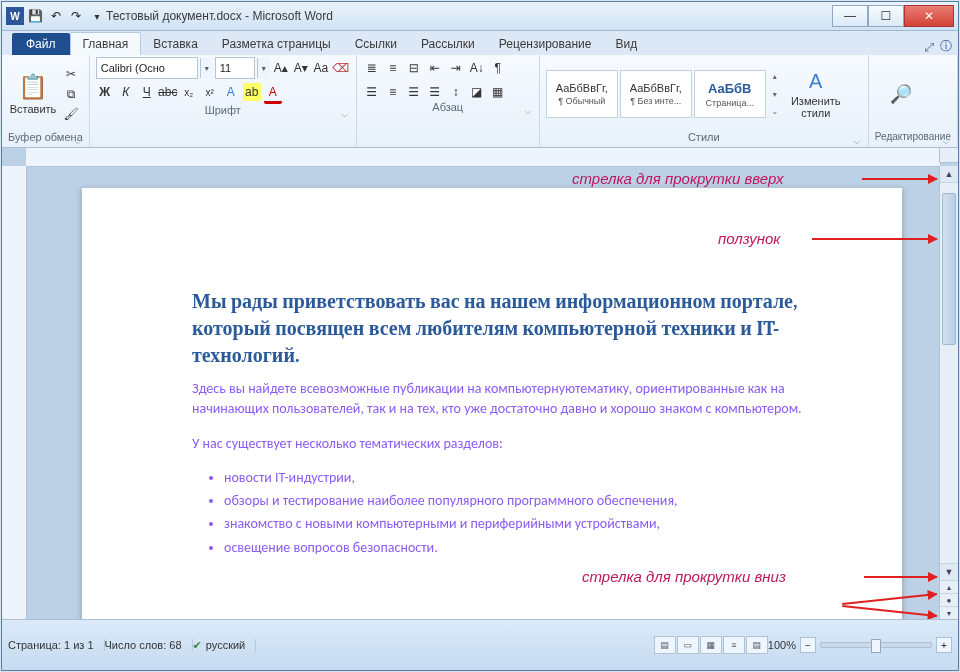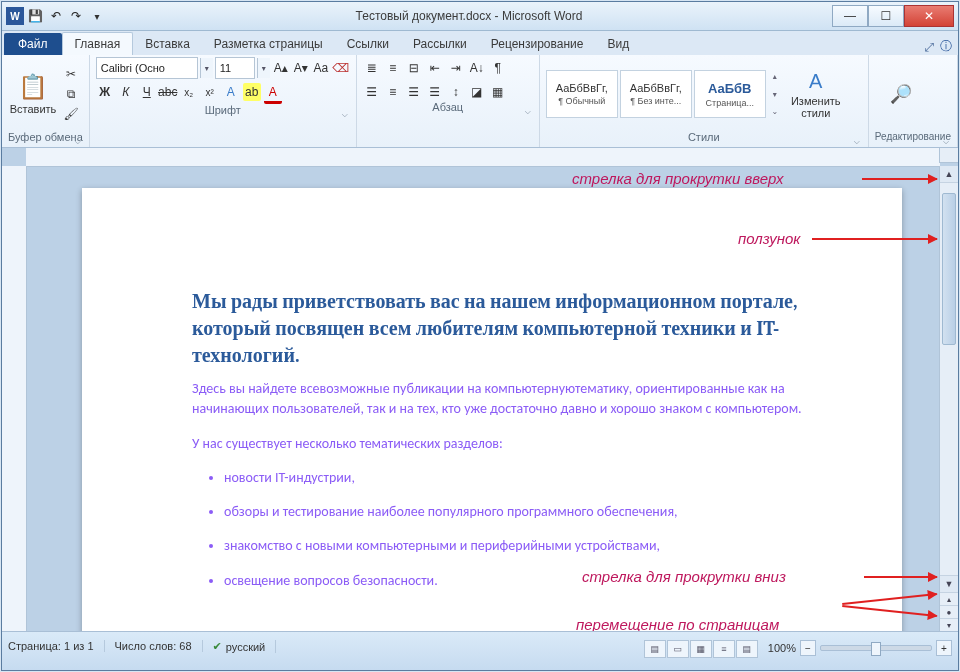--- a/index.html
+++ b/index.html
@@ -1,27 +1,27 @@
 <!DOCTYPE html>
 <html><head>
 <meta charset="utf-8">
 <style>
 html,body{margin:0;padding:0;font-family:"Segoe UI",Tahoma,sans-serif;font-size:12px;background:#d6e5f3;width:960px;height:672px;overflow:hidden;color:#222}
 .window{width:956px;height:668px;margin:1px;border:1px solid #5a7ca0;background:#fff;display:flex;flex-direction:column;position:relative}
 .titlebar{height:28px;background:linear-gradient(#eaf3fb,#cfe2f3);display:flex;align-items:center;padding:0 4px;border-bottom:1px solid #9fb9d1}
 .titlebar .qat{display:flex;align-items:center;gap:4px}
 .qat-icon{width:16px;height:16px;display:flex;align-items:center;justify-content:center;border-radius:2px}
 .word-icon{background:#2b579a;color:#fff;font-size:10px;font-weight:bold;width:18px;height:18px;display:flex;align-items:center;justify-content:center}
-.title-text{flex:1;text-align:center;font-size:12px;color:#3b3b3b}
+.title-text{flex:1;font-size:12px;color:#3b3b3b}
 .winbtns{display:flex;gap:0}
 .winbtn{width:34px;height:20px;border:1px solid #8fa9c3;background:linear-gradient(#f7fbff,#dbeaf7);display:flex;align-items:center;justify-content:center;font-size:12px;color:#333}
 .winbtn.close{background:linear-gradient(#e97c72,#d34336);border-color:#a33;color:#fff;width:48px}
 
 .tabrow{height:24px;background:#dce8f5;display:flex;align-items:flex-end;padding-left:0}
-.file-tab{background:#1e4e8e;color:#fff;padding:4px 14px;font-size:12px;border-radius:2px 2px 0 0;margin-left:2px}
+.file-tab{background:#1e4e8e;color:#fff;padding:4px 14px;font-size:12px;border-radius:2px 2px 0 0;margin-left:10px}
 .rtab{padding:4px 12px;font-size:12px;color:#3b3b3b;cursor:default}
 .rtab.active{background:#f4f9fe;border:1px solid #b5c9dd;border-bottom:none;border-radius:2px 2px 0 0}
 .tab-spacer{flex:1}
 .tabicons{display:flex;align-items:center;gap:6px;padding-right:6px}
 .tabicons span{color:#4a6a9a;font-size:12px}
 
 .ribbon{height:92px;background:linear-gradient(#f6faff,#e8f1fa);border-bottom:1px solid #a9bfd6;display:flex}
 .group{border-right:1px solid #cdd9e6;padding:2px 6px 0 6px;display:flex;flex-direction:column;position:relative}
 .group-body{flex:1;display:flex;align-items:center;gap:4px}
 .group-label{height:16px;text-align:center;font-size:11px;color:#5a6a7a;position:relative}
@@ -44,31 +44,31 @@
 .stylegal .more span{font-size:8px;color:#667;text-align:center}
 
 .docarea{flex:1;background:#bcd1e6;position:relative;display:flex;overflow:hidden}
 .hruler{position:absolute;top:0;left:24px;right:18px;height:18px;background:#eef4fb;border-bottom:1px solid #b0c4d8}
 .vruler{position:absolute;top:18px;left:0;width:24px;bottom:0;background:#eef4fb;border-right:1px solid #b0c4d8}
 .page{position:absolute;top:40px;left:80px;width:820px;height:700px;background:#fff;box-shadow:0 2px 6px rgba(0,0,0,.3);padding:100px 80px 40px 110px;box-sizing:border-box}
 .page h2{color:#2b5a9a;font-family:Cambria,Georgia,serif;font-size:20px;font-weight:bold;line-height:1.35;margin:0 0 10px 0}
 .page .body{font-family:Calibri,sans-serif;font-size:14px;color:#8b5cf6;line-height:1.45}
 .page .para{margin:0 0 14px 0}
 .page ul{margin:4px 0 0 32px;padding:0}
-.page li{margin:14px 0;font-family:Calibri,sans-serif;font-size:14px}
+.page li{margin:3px 0;font-family:Calibri,sans-serif;font-size:14px}
 
 .vscroll{position:absolute;top:18px;right:0;width:18px;bottom:0;background:#e6eef7;border-left:1px solid #b0c4d8;display:flex;flex-direction:column}
 .sarrow{height:16px;background:#dfe9f4;display:flex;align-items:center;justify-content:center;font-size:9px;color:#445;border-bottom:1px solid #c5d3e2}
 .sarrow.bot{border-bottom:none;border-top:1px solid #c5d3e2}
 .strack{flex:1;position:relative}
 .sthumb{position:absolute;left:2px;right:2px;top:10px;height:150px;background:linear-gradient(90deg,#d2e1f0,#b9cfe6);border:1px solid #9fb9d1;border-radius:2px}
 .navbtn{height:12px;display:flex;align-items:center;justify-content:center;font-size:8px;color:#445;border-top:1px solid #c5d3e2}
 .splitbox{position:absolute;top:0;right:0;width:18px;height:14px;background:#e6eef7;border-left:1px solid #b0c4d8;border-bottom:1px solid #b0c4d8;z-index:2}
 
-.statusbar{height:22px;background:linear-gradient(#daeaf8,#c6dbf0);border-top:1px solid #a9bfd6;display:flex;align-items:flex-start;font-size:11px;color:#333;padding:8px 6px;gap:10px}
+.statusbar{height:22px;background:linear-gradient(#daeaf8,#c6dbf0);border-top:1px solid #a9bfd6;display:flex;align-items:center;font-size:11px;color:#333;padding:14px 6px;}
 .status-seg{display:flex;align-items:center;gap:4px;border-right:1px solid #b5c9dd;padding-right:10px}
 .status-spacer{flex:1}
 .viewbtns{display:flex;gap:1px}
 .vbtn{width:20px;height:16px;border:1px solid #b0c4d8;background:#eef5fc;display:flex;align-items:center;justify-content:center;font-size:9px;color:#556}
 .zoom{display:flex;align-items:center;gap:4px}
 .zslider{width:110px;height:4px;background:#cdd9e6;border:1px solid #a9bfd6;position:relative;border-radius:2px}
 .zslider .zt{position:absolute;top:-4px;left:50%;width:8px;height:12px;background:#eef5fc;border:1px solid #8fa9c3;transform:translateX(-50%)}
 .zbtn{width:14px;height:14px;border:1px solid #a9bfd6;background:#eef5fc;display:flex;align-items:center;justify-content:center;font-size:10px}
 
 .annot{position:absolute;color:#be185d;font-style:italic;font-weight:normal;font-size:15px;z-index:5;white-space:nowrap}
@@ -254,21 +254,21 @@
       </div>
       <div class="sarrow bot">▼</div>
       <div class="navbtn">▴</div>
       <div class="navbtn">●</div>
       <div class="navbtn">▾</div>
     </div>
 
     <div class="annot" style="top:22px;left:570px">стрелка для прокрутки вверх</div>
     <div class="arrow" style="top:30px;left:860px;width:75px"></div>
 
-    <div class="annot" style="top:82px;left:736px">ползунок</div>
+    <div class="annot" style="top:82px;left:716px">ползунок</div>
     <div class="arrow" style="top:90px;left:810px;width:125px"></div>
 
     <div class="annot" style="top:420px;left:580px">стрелка для прокрутки вниз</div>
     <div class="arrow" style="top:428px;left:862px;width:73px"></div>
 
     <div class="annot" style="top:468px;left:574px">перемещение по страницам</div>
     <div class="arrow" style="top:450px;left:840px;width:95px;transform:rotate(-6deg)"></div>
     <div class="arrow" style="top:462px;left:840px;width:95px;transform:rotate(6deg)"></div>
   </div>
 

